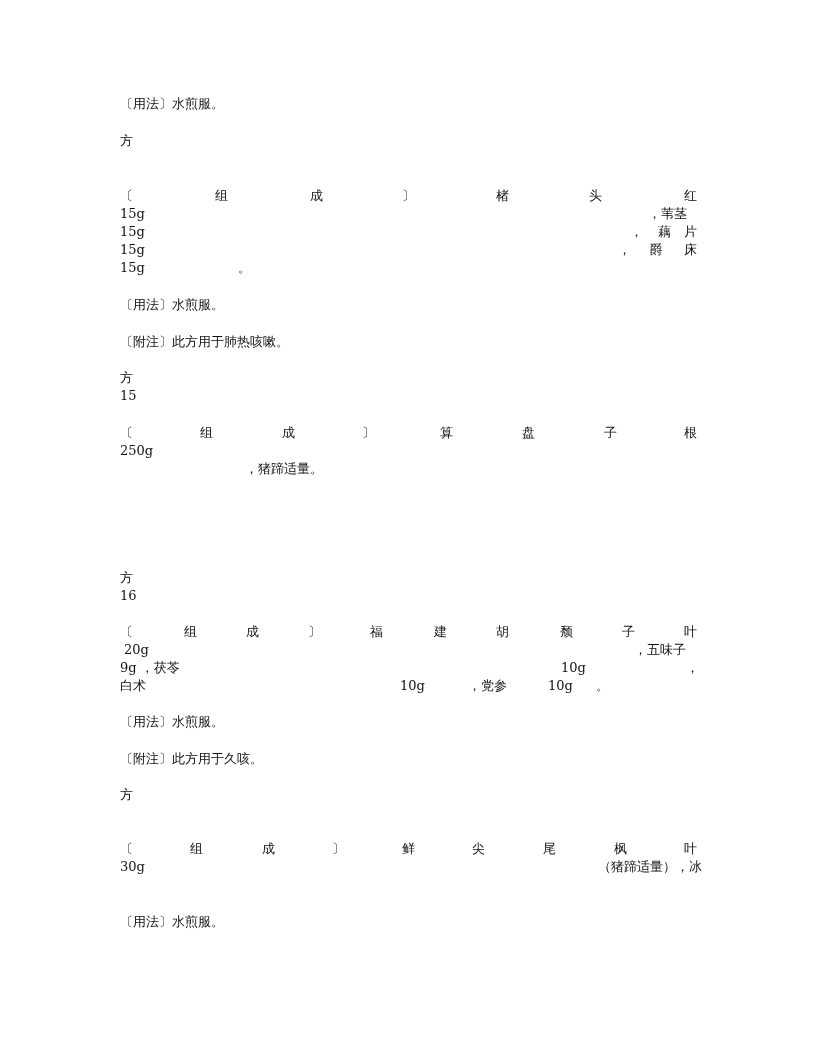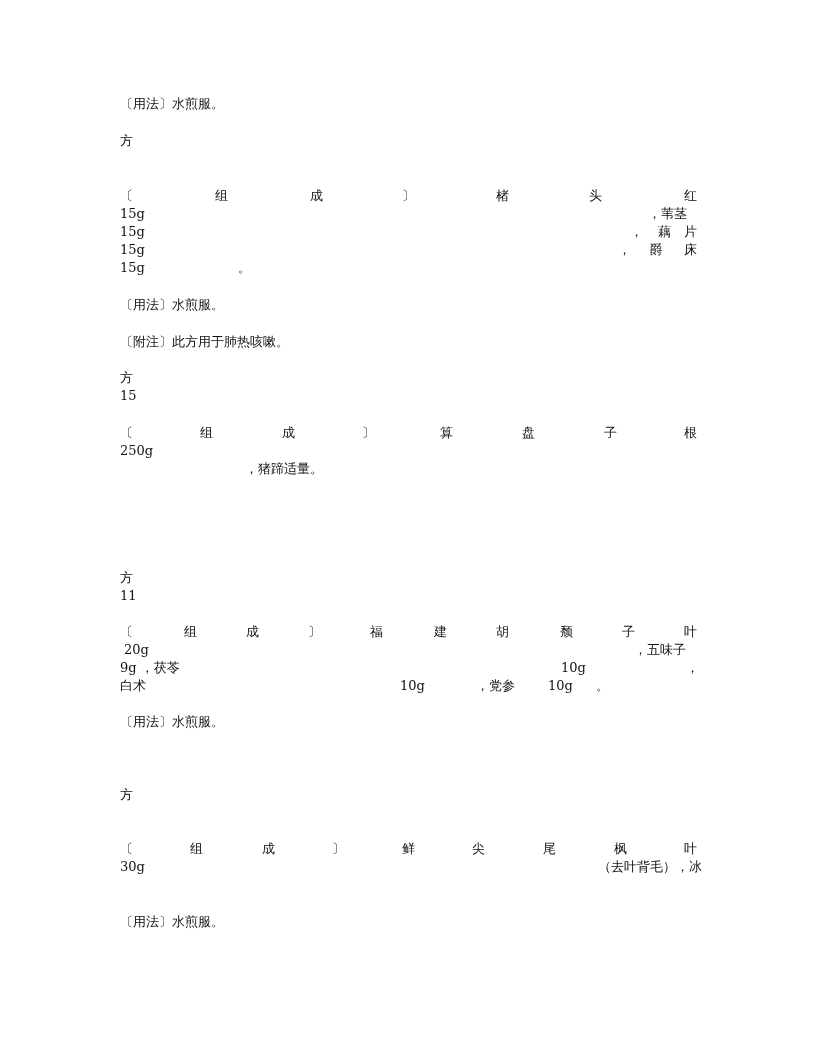--- a/index.html
+++ b/index.html
@@ -82,21 +82,21 @@
   </div>
   <div class="line" style="top:460px">
     <span class="seg" style="left:125px">，猪蹄适量。</span>
   </div>
 
 
   <div class="line" style="top:569px">
     <span class="seg" style="left:0">方</span>
   </div>
   <div class="line" style="top:587px">
-    <span class="seg" style="left:0">11</span>
+    <span class="seg" style="left:0">16</span>
   </div>
 
   <div class="line" style="top:623px">
     <span class="seg" style="left:0">〔</span>
     <span class="seg" style="left:64px">组</span>
     <span class="seg" style="left:126px">成</span>
     <span class="seg" style="left:188px">〕</span>
     <span class="seg" style="left:250px">福</span>
     <span class="seg" style="left:314px">建</span>
     <span class="seg" style="left:376px">胡</span>
@@ -109,46 +109,49 @@
     <span class="seg" style="left:514px">，五味子</span>
   </div>
   <div class="line" style="top:659px">
     <span class="seg" style="left:0">9g ，茯苓</span>
     <span class="seg" style="left:441px">10g</span>
     <span class="seg" style="left:566px">，</span>
   </div>
   <div class="line" style="top:677px">
     <span class="seg" style="left:0">白术</span>
     <span class="seg" style="left:280px">10g</span>
-    <span class="seg" style="left:356px">，党参</span>
+    <span class="seg" style="left:348px">，党参</span>
     <span class="seg" style="left:428px">10g</span>
     <span class="seg" style="left:476px">。</span>
   </div>
 
   <div class="line" style="top:713px">
     <span class="seg" style="left:0">〔用法〕水煎服。</span>
+  </div>
+  <div class="line" style="top:750px">
+    <span class="seg" style="left:0">〔附注〕此方用于久咳。</span>
   </div>
 
   <div class="line" style="top:786px">
     <span class="seg" style="left:0">方</span>
   </div>
 
   <div class="line" style="top:840px">
     <span class="seg" style="left:0">〔</span>
     <span class="seg" style="left:70px">组</span>
     <span class="seg" style="left:142px">成</span>
     <span class="seg" style="left:212px">〕</span>
     <span class="seg" style="left:282px">鲜</span>
     <span class="seg" style="left:352px">尖</span>
     <span class="seg" style="left:423px">尾</span>
     <span class="seg" style="left:494px">枫</span>
     <span class="seg" style="left:564px">叶</span>
   </div>
   <div class="line" style="top:858px">
     <span class="seg" style="left:0">30g</span>
-    <span class="seg" style="left:478px">（去叶背毛），冰</span>
+    <span class="seg" style="left:478px">（猪蹄适量），冰</span>
   </div>
 
   <div class="line" style="top:913px">
     <span class="seg" style="left:0">〔用法〕水煎服。</span>
   </div>
 
 </div>
 
 </body></html>

